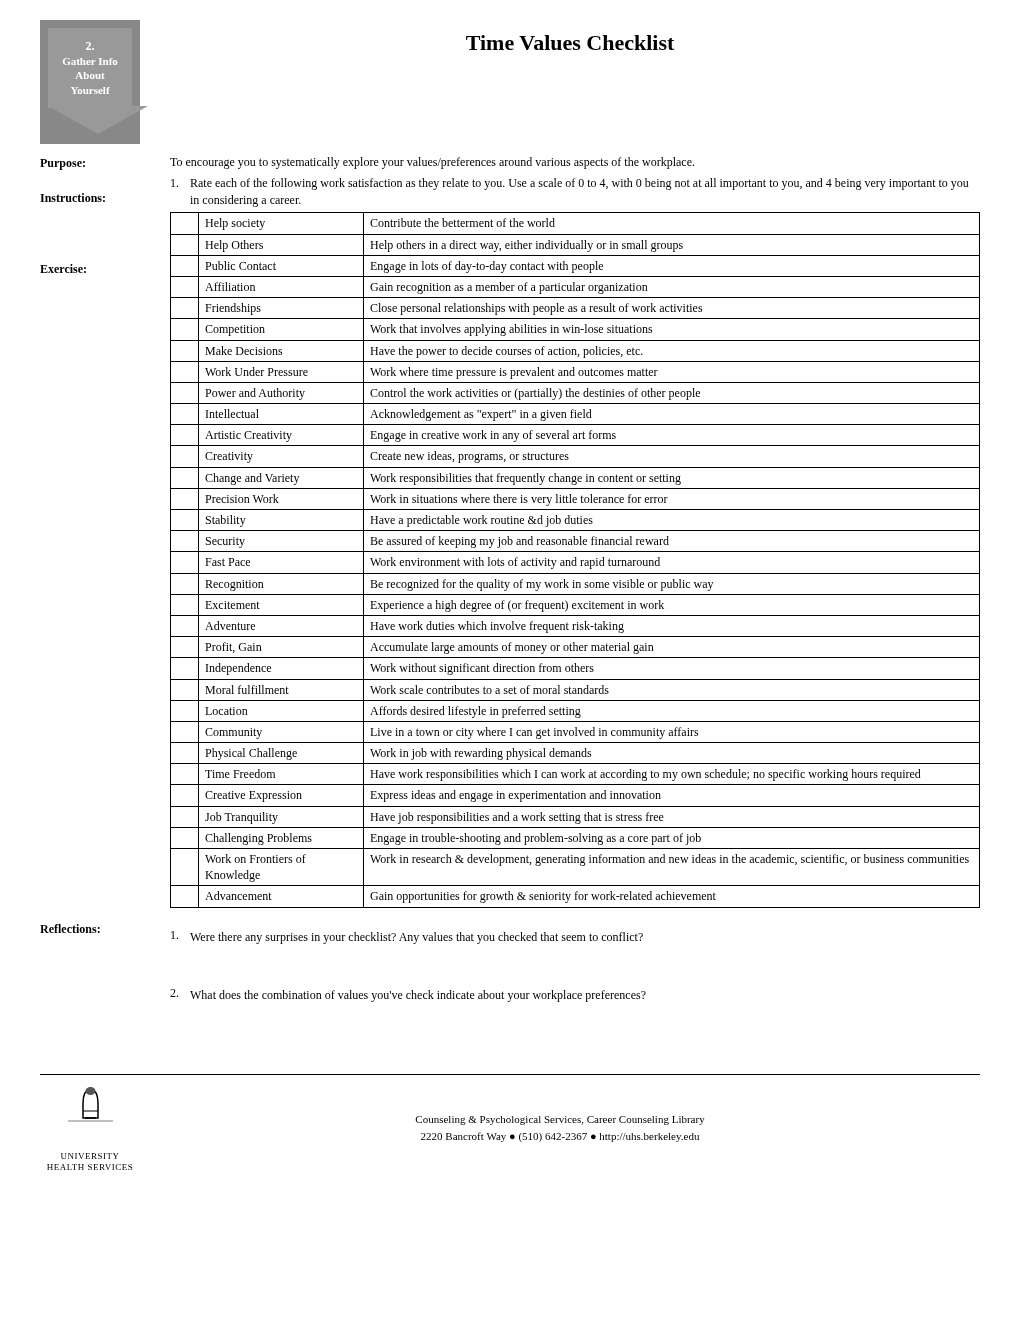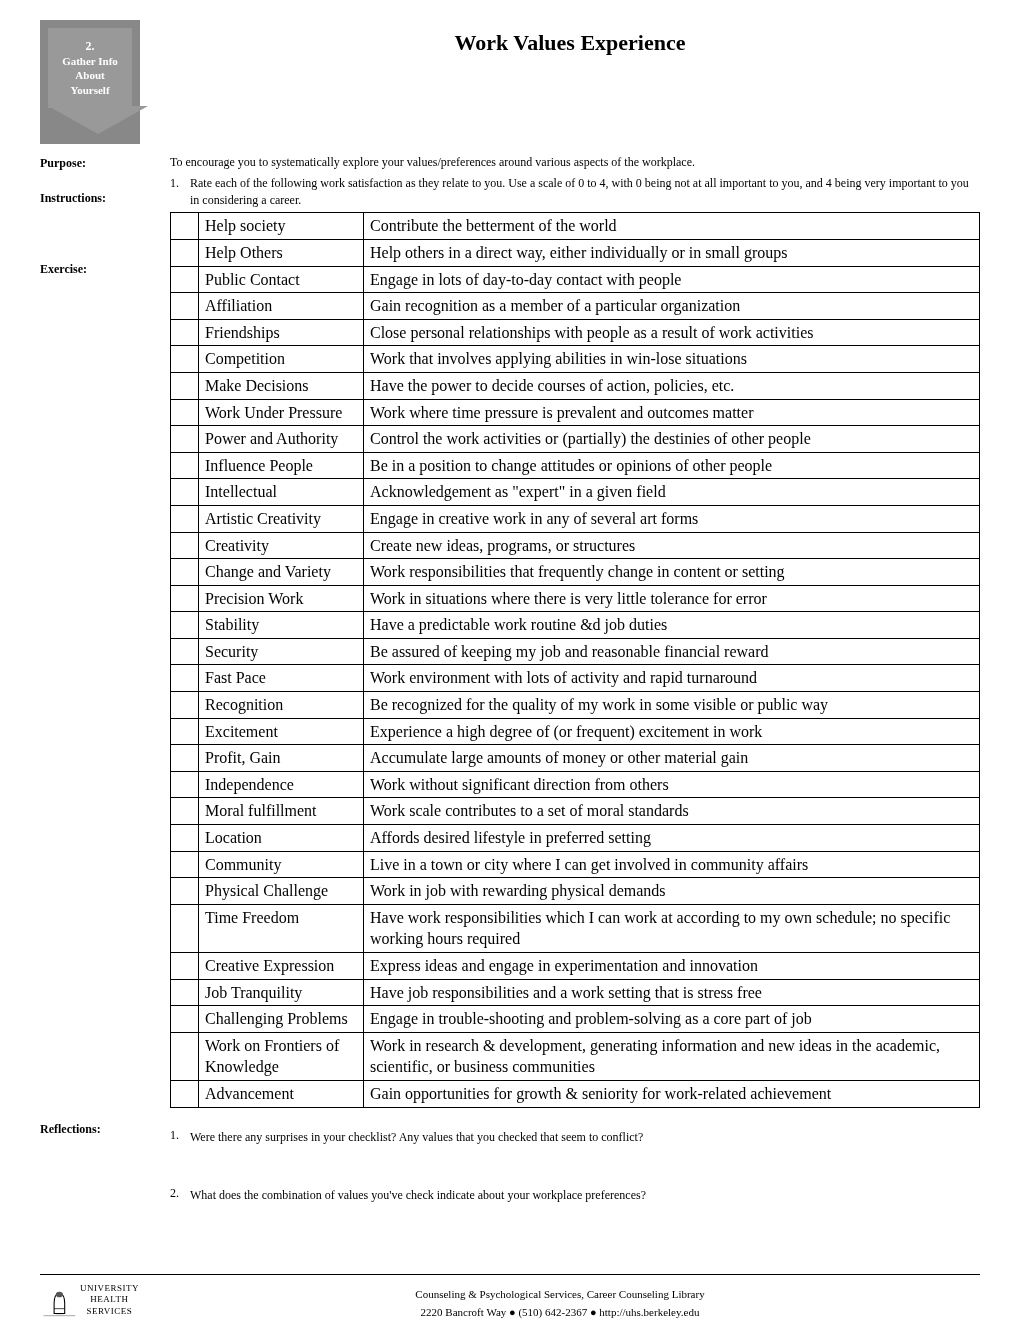--- a/index.html
+++ b/index.html
@@ -87,21 +87,21 @@
       width: 20px;
       flex-shrink: 0;
     }
     .instructions-content {
       flex: 1;
     }
     .checklist-table {
       width: 100%;
       border-collapse: collapse;
       margin-top: 4px;
-      font-size: 16px;
+      font-size: 12px;
     }
     .checklist-table td, .checklist-table th {
       border: 1px solid #000;
       padding: 2px 6px;
       vertical-align: top;
       line-height: 1.35;
     }
     .checklist-table .col-check {
       width: 28px;
       text-align: center;
@@ -133,21 +133,23 @@
       border-top: 1px solid #000;
       padding-top: 8px;
       display: flex;
       align-items: center;
       font-size: 11px;
     }
     .footer-logo {
       width: 100px;
       flex-shrink: 0;
       display: flex;
-      flex-direction: row;
+      flex-direction: column;
+      align-items: center;
+      gap: 25px;
     }
     .footer-logo-text {
       font-size: 9px;
       text-align: center;
       line-height: 1.3;
       text-transform: uppercase;
       letter-spacing: 0.5px;
     }
     .footer-info {
       flex: 1;
@@ -172,21 +174,21 @@
         <div style="font-size:12px;">2.</div>
         <div style="font-size:11px;line-height:1.3;">Gather Info About Yourself</div>
       </div>
       <div style="width:0;height:0;border-left:50px solid #999;border-right:50px solid transparent;border-top:0px;margin-top:0;"></div>
 
       <svg width="100" height="30" style="display:block;margin-top:-2px;">
         <polygon points="0,0 100,0 50,28" fill="#999"></polygon>
       </svg>
     </div>
     <div class="header-title-block">
-      <div class="main-title">Work Values Experience</div>
+      <div class="main-title">Time Values Checklist</div>
     </div>
   </div>
 
   <div class="content-area">
 
     <div class="labels-col">
       <div class="label-item label-purpose">Purpose:</div>
       <div class="label-item label-instructions" style="margin-top:20px;">Instructions:</div>
       <div class="label-item label-exercise" style="margin-top:56px;">Exercise:</div>
     </div>
@@ -242,25 +244,20 @@
       <td class="col-value" style="width:165px;">Work Under Pressure</td>
       <td class="col-desc">Work where time pressure is prevalent and outcomes matter</td>
     </tr>
             <tr>
       <td class="col-check" style="width:28px;"></td>
       <td class="col-value" style="width:165px;">Power and Authority</td>
       <td class="col-desc">Control the work activities or (partially) the destinies of other people</td>
     </tr>
             <tr>
       <td class="col-check" style="width:28px;"></td>
-      <td class="col-value" style="width:165px;">Influence People</td>
-      <td class="col-desc">Be in a position to change attitudes or opinions of other people</td>
-    </tr>
-            <tr>
-      <td class="col-check" style="width:28px;"></td>
       <td class="col-value" style="width:165px;">Intellectual</td>
       <td class="col-desc">Acknowledgement as "expert" in a given field</td>
     </tr>
             <tr>
       <td class="col-check" style="width:28px;"></td>
       <td class="col-value" style="width:165px;">Artistic Creativity</td>
       <td class="col-desc">Engage in creative work in any of several art forms</td>
     </tr>
             <tr>
       <td class="col-check" style="width:28px;"></td>
@@ -294,20 +291,25 @@
     </tr>
             <tr>
       <td class="col-check" style="width:28px;"></td>
       <td class="col-value" style="width:165px;">Recognition</td>
       <td class="col-desc">Be recognized for the quality of my work in some visible or public way</td>
     </tr>
             <tr>
       <td class="col-check" style="width:28px;"></td>
       <td class="col-value" style="width:165px;">Excitement</td>
       <td class="col-desc">Experience a high degree of (or frequent) excitement in work</td>
+    </tr>
+            <tr>
+      <td class="col-check" style="width:28px;"></td>
+      <td class="col-value" style="width:165px;">Adventure</td>
+      <td class="col-desc">Have work duties which involve frequent risk-taking</td>
     </tr>
             <tr>
       <td class="col-check" style="width:28px;"></td>
       <td class="col-value" style="width:165px;">Profit, Gain</td>
       <td class="col-desc">Accumulate large amounts of money or other material gain</td>
     </tr>
             <tr>
       <td class="col-check" style="width:28px;"></td>
       <td class="col-value" style="width:165px;">Independence</td>
       <td class="col-desc">Work without significant direction from others</td>

